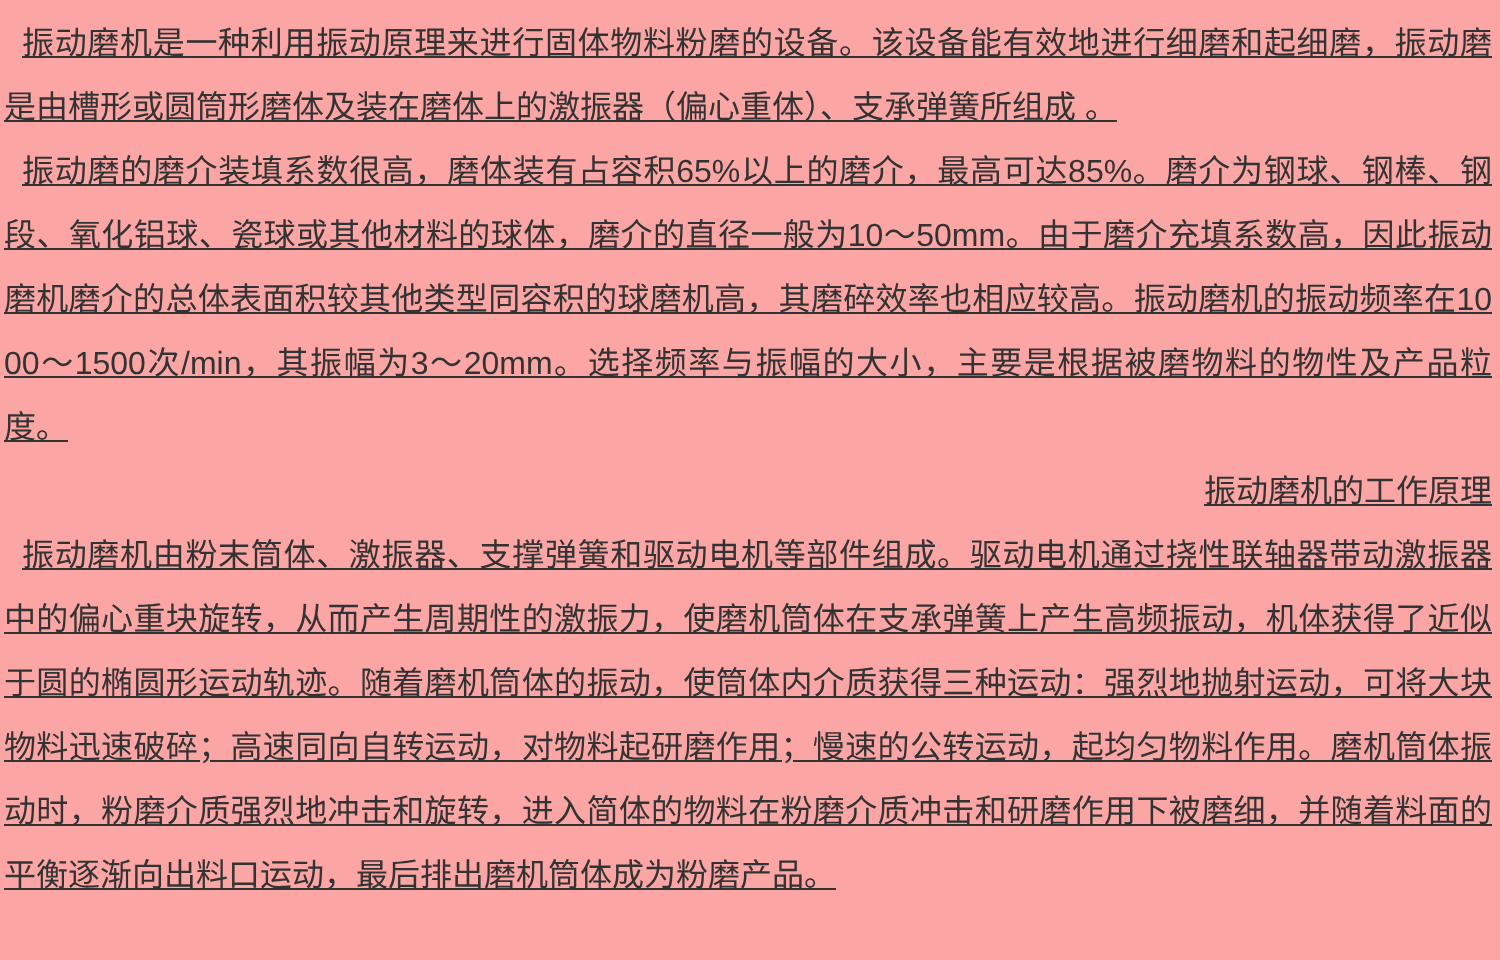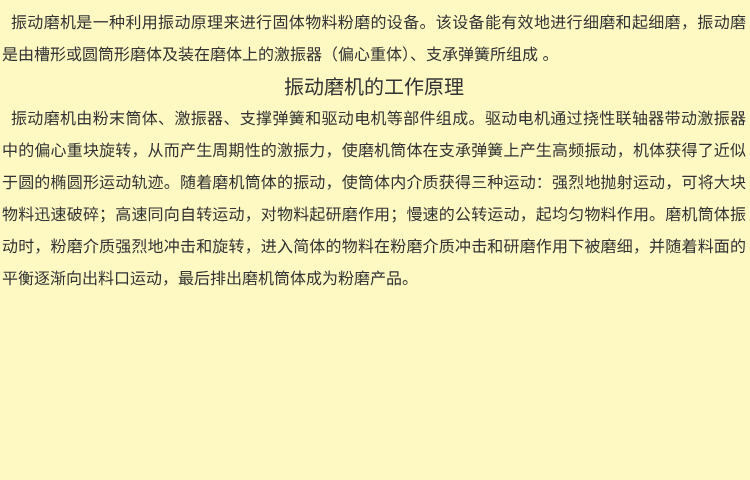--- a/index.html
+++ b/index.html
@@ -15,46 +15,48 @@
   .article {
     position: absolute;
     top: 0;
     left: 0;
     width: 750px;
     height: 480px;
     padding: 7px 4px 0 2px;
     color: #333333;
     font-size: 16px;
     line-height: 32px;
-    background: #fef9c3;
+    background: #fca5a5;
+    text-decoration: underline;
   }
 
   .para {
     text-align: justify;
     text-justify: inter-ideograph;
     word-break: break-all;
     text-indent: 9px;
     margin: 0;
   }
 
   .heading {
-    text-align: center;
+    text-align: right;
     text-indent: 0;
     word-break: break-all;
     margin: 0;
     font-weight: normal;
-    font-size: 20px;
+    font-size: 16px;
     line-height: 32px;
     color: #333333;
   }
 </style>
 </head>
 <body>
 
 <div class="article">
   <p class="para">振动磨机是一种利用振动原理来进行固体物料粉磨的设备。该设备能有效地进行细磨和起细磨，振动磨是由槽形或圆筒形磨体及装在磨体上的激振器（偏心重体）、支承弹簧所组成 。</p>
 
+  <p class="para">振动磨的磨介装填系数很高，磨体装有占容积65%以上的磨介，最高可达85%。磨介为钢球、钢棒、钢段、氧化铝球、瓷球或其他材料的球体，磨介的直径一般为10～50mm。由于磨介充填系数高，因此振动磨机磨介的总体表面积较其他类型同容积的球磨机高，其磨碎效率也相应较高。振动磨机的振动频率在1000～1500次/min，其振幅为3～20mm。选择频率与振幅的大小，主要是根据被磨物料的物性及产品粒度。</p>
 
 
   <div class="heading">振动磨机的工作原理</div>
 
   <p class="para">振动磨机由粉末筒体、激振器、支撑弹簧和驱动电机等部件组成。驱动电机通过挠性联轴器带动激振器中的偏心重块旋转，从而产生周期性的激振力，使磨机筒体在支承弹簧上产生高频振动，机体获得了近似于圆的椭圆形运动轨迹。随着磨机筒体的振动，使筒体内介质获得三种运动：强烈地抛射运动，可将大块物料迅速破碎；高速同向自转运动，对物料起研磨作用；慢速的公转运动，起均匀物料作用。磨机筒体振动时，粉磨介质强烈地冲击和旋转，进入简体的物料在粉磨介质冲击和研磨作用下被磨细，并随着料面的平衡逐渐向出料口运动，最后排出磨机筒体成为粉磨产品。</p>
 </div>
 
 </body></html>

